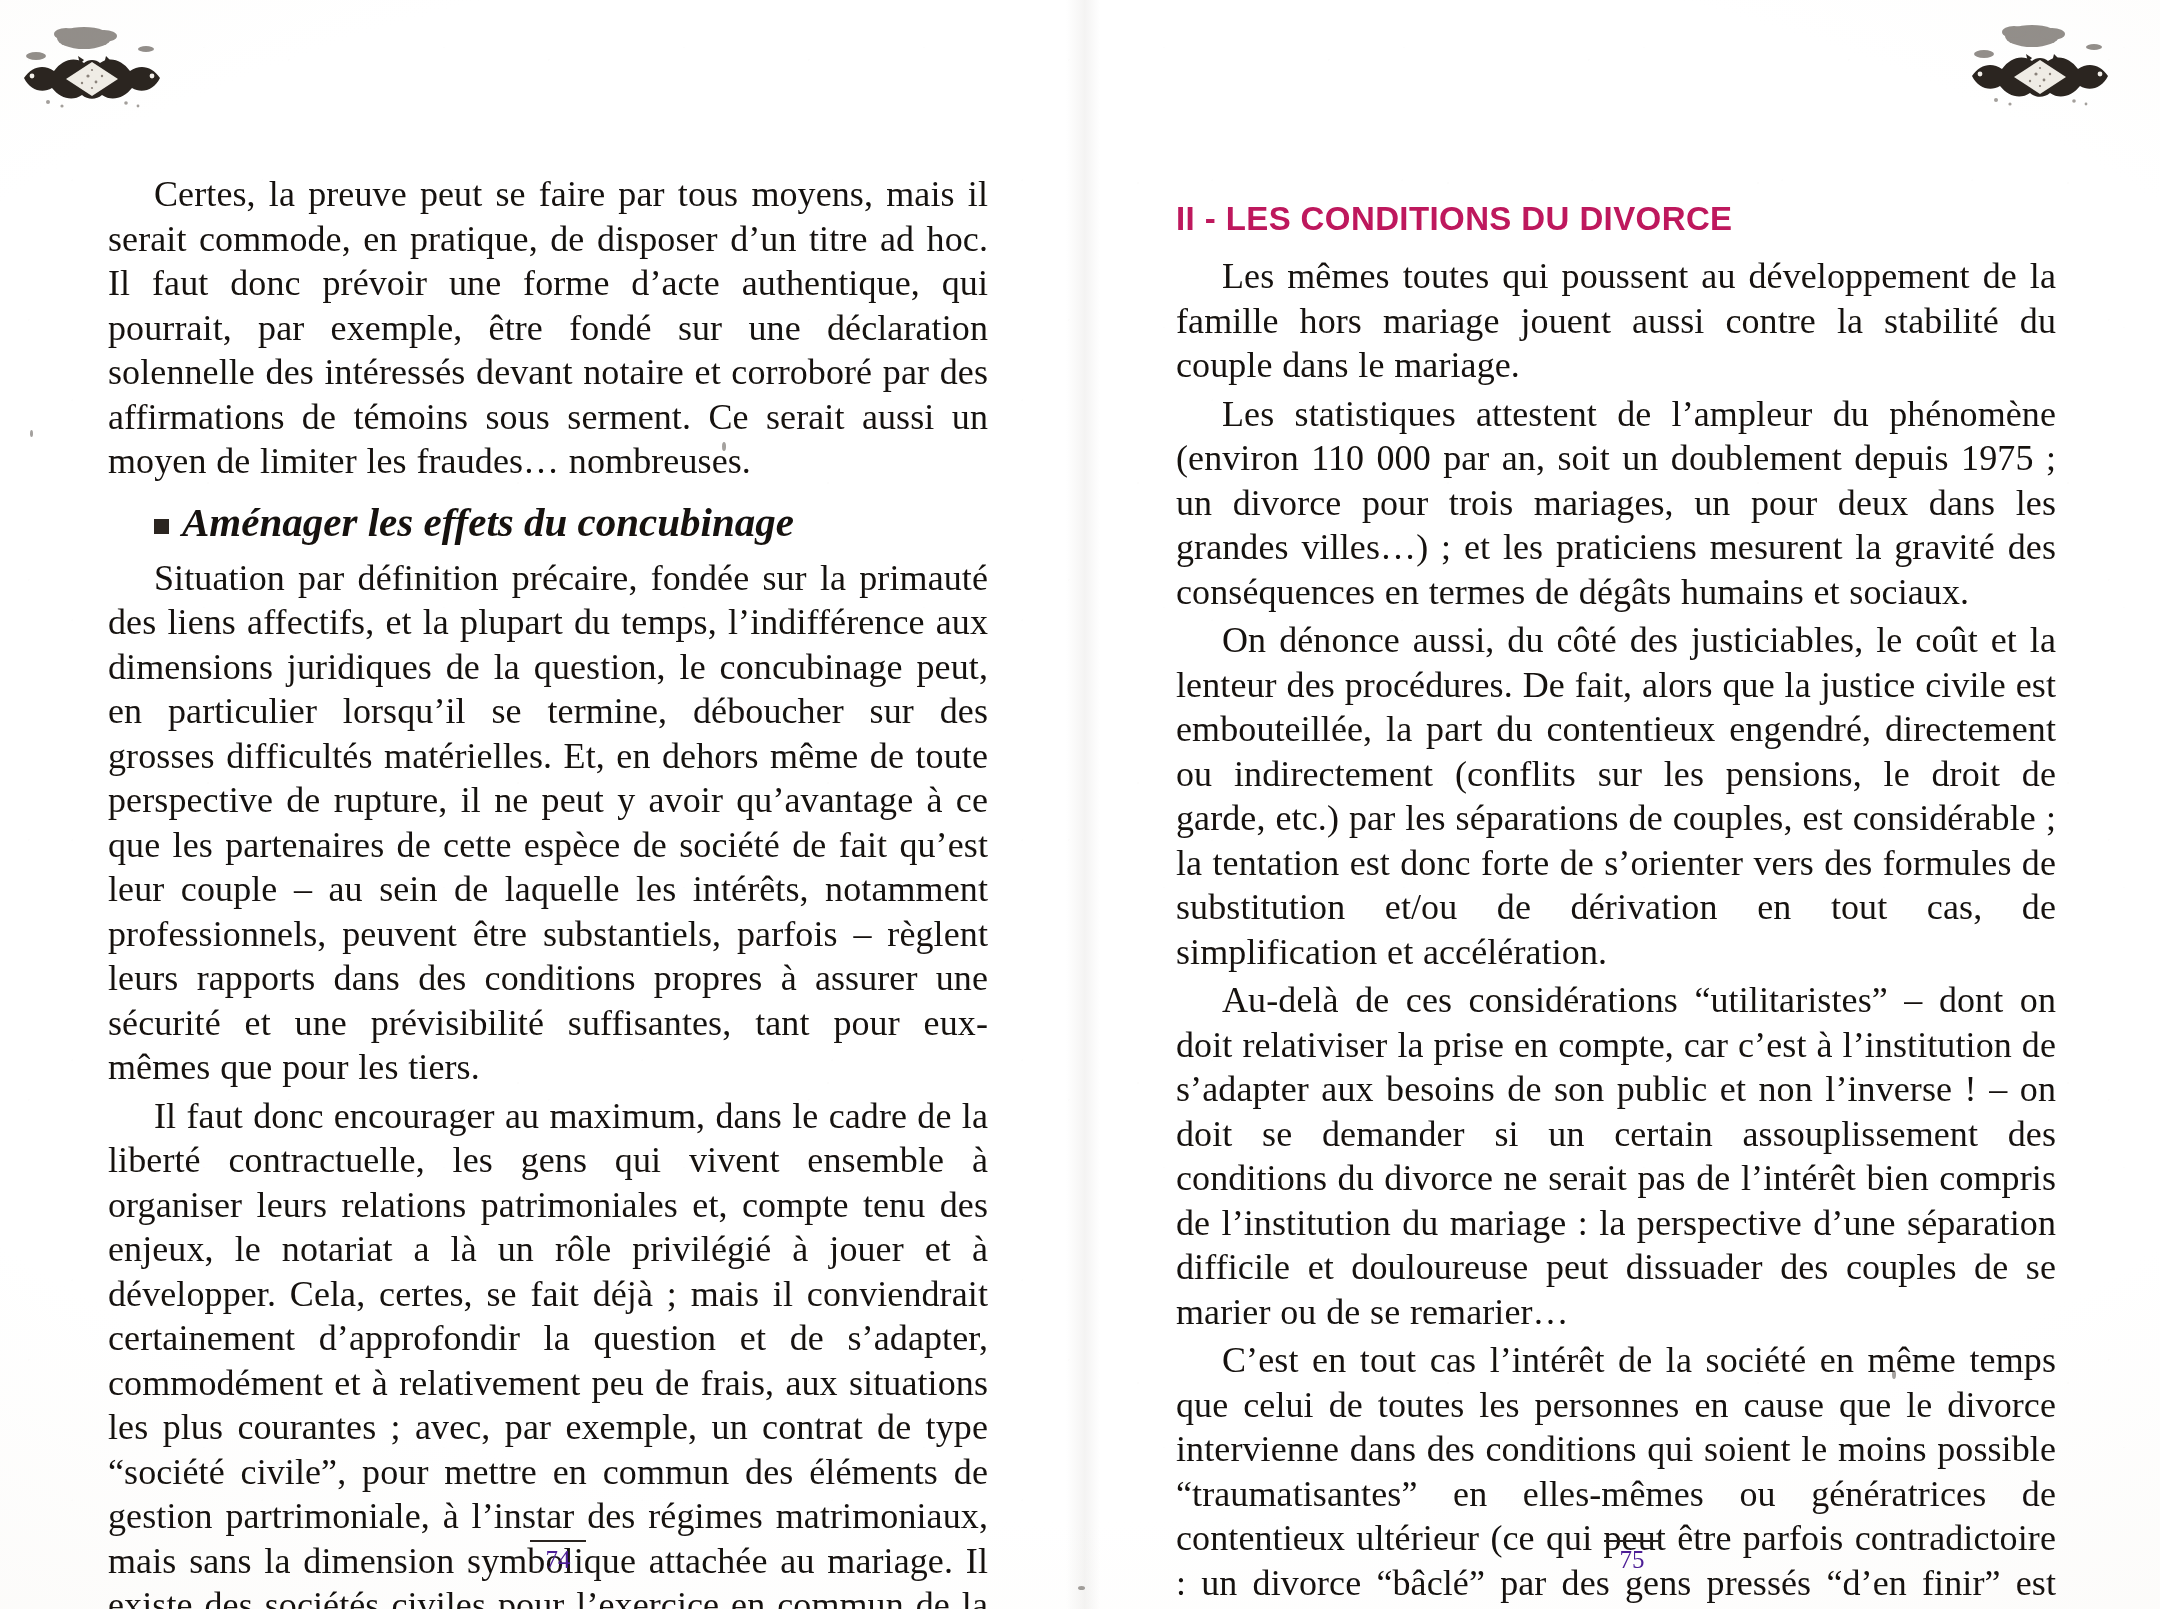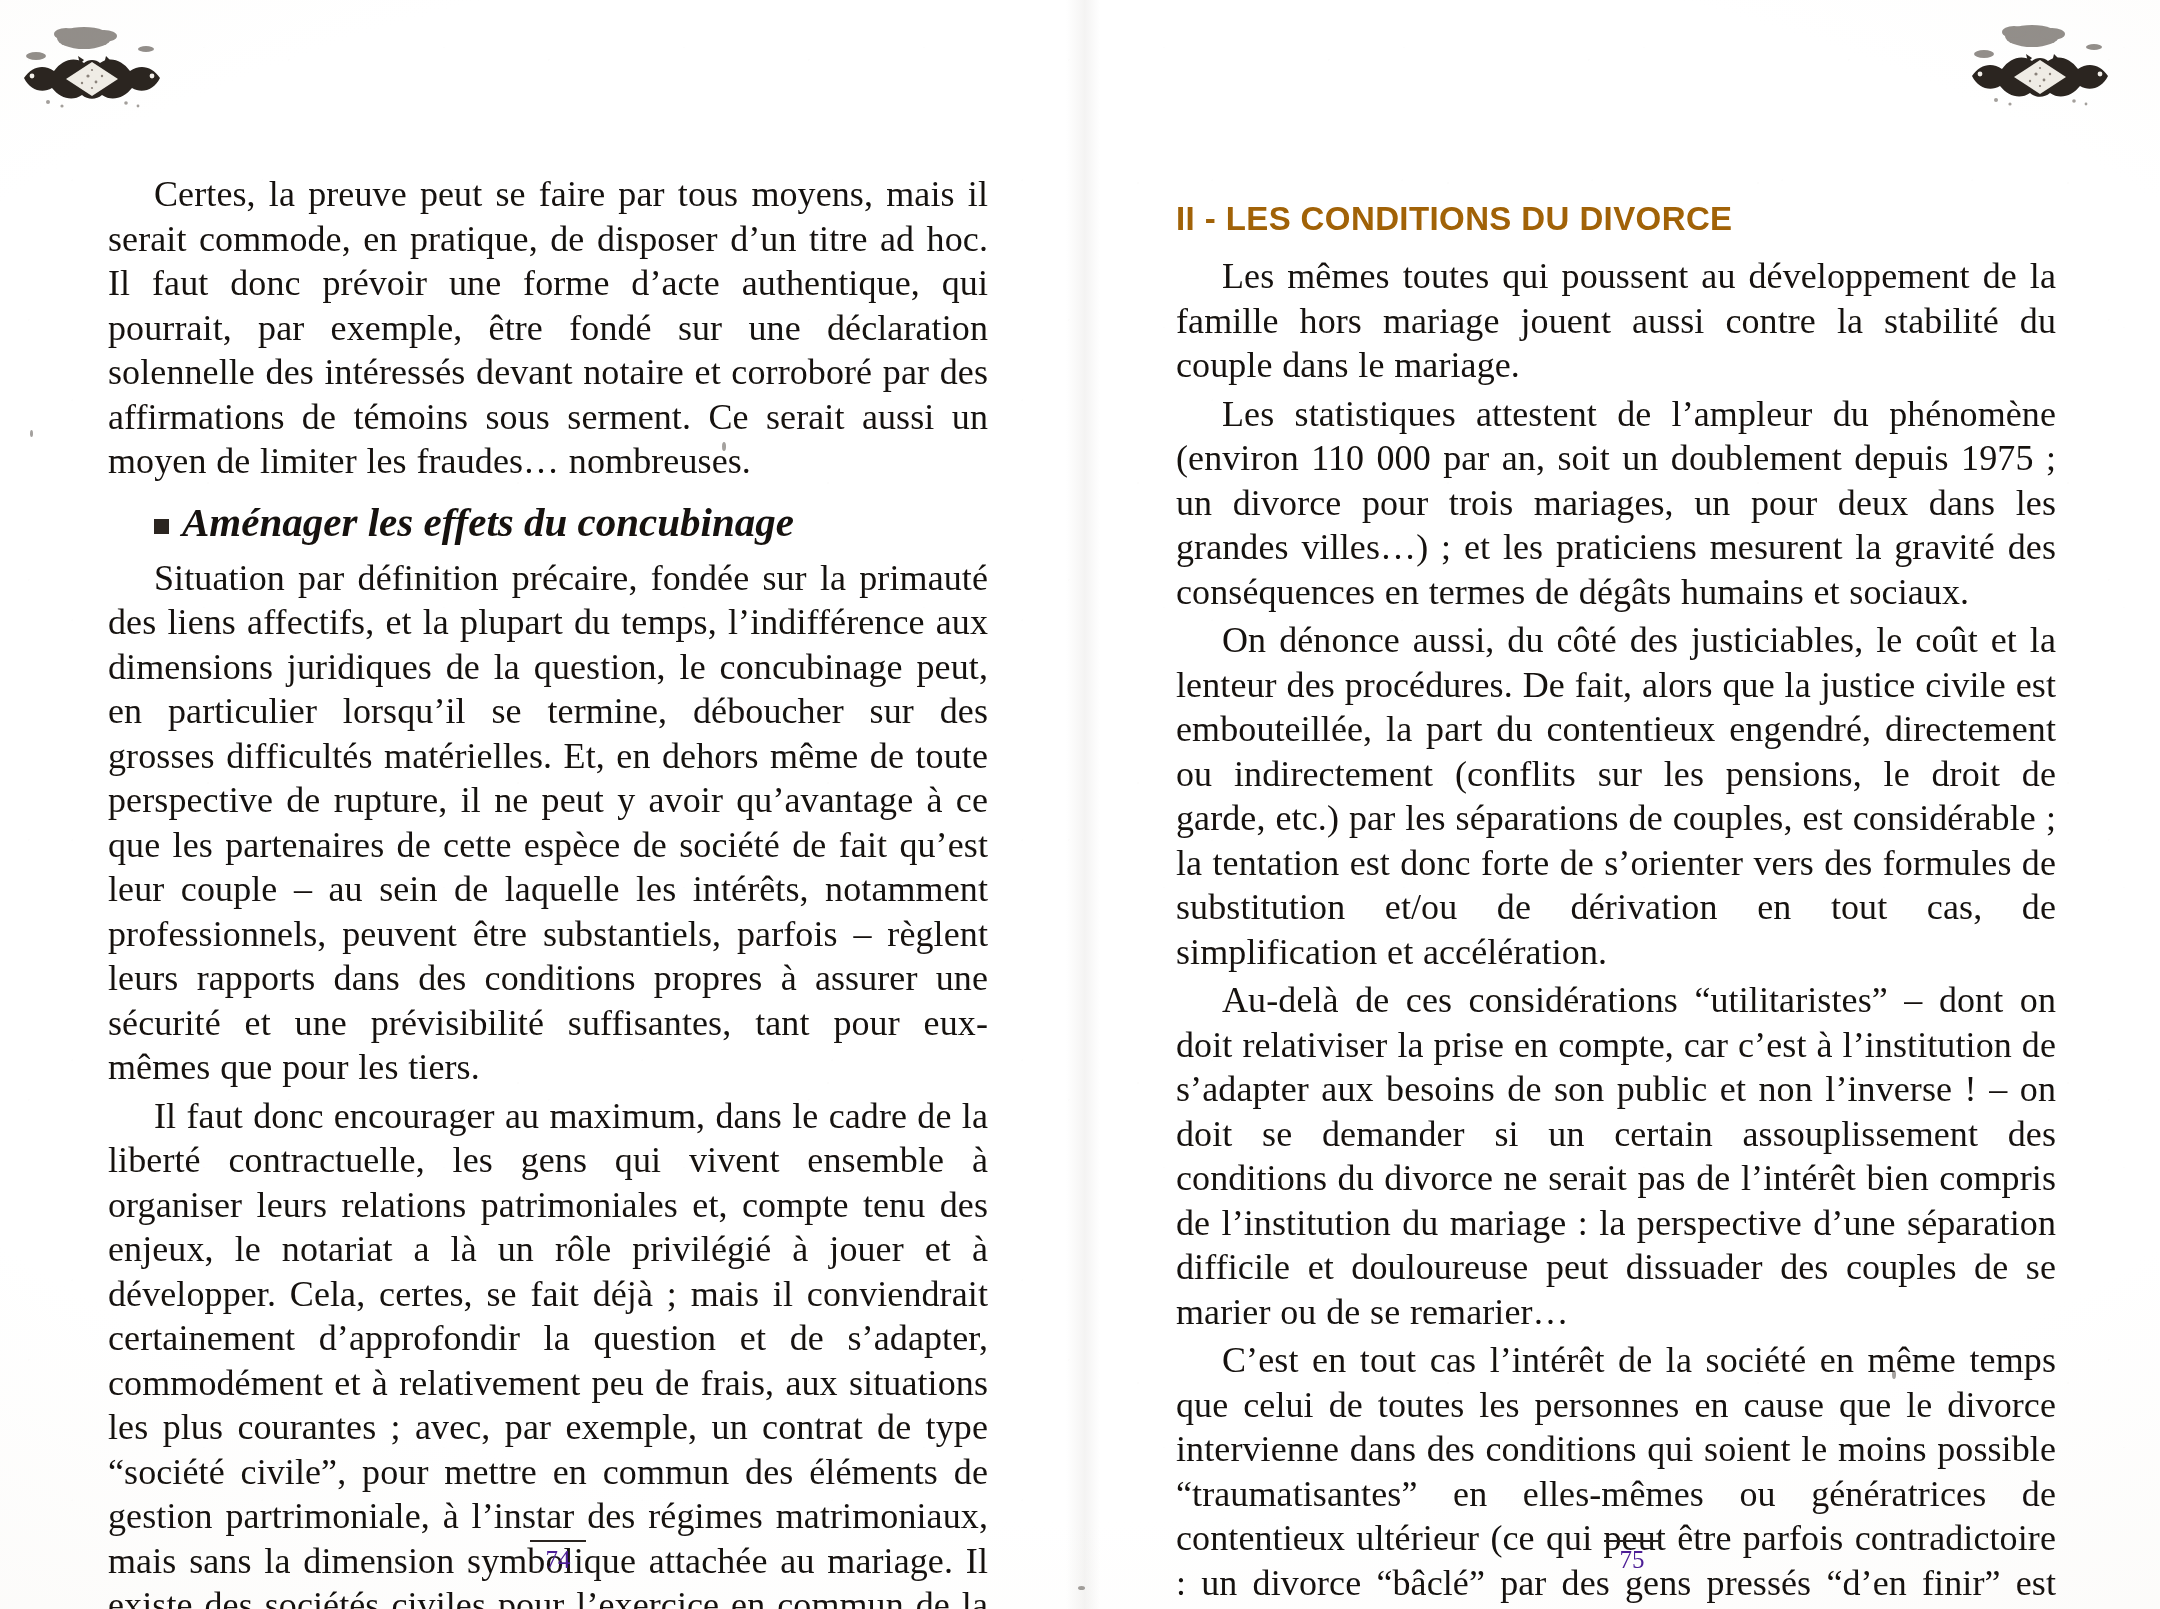--- a/index.html
+++ b/index.html
@@ -106,21 +106,21 @@
   }
 
   
   .section-head {
     margin: 26px 0 14px 0;
     font-family: "Liberation Sans", sans-serif;
     font-size: 33px;
     line-height: 42px;
     font-weight: bold;
     letter-spacing: .4px;
-    color: #a16207;
+    color: #be185d;
   }
 
   
   .folio {
     position: absolute;
     bottom: 34px;
     width: 120px;
     text-align: center;
     font-size: 25px;
     line-height: 30px;

